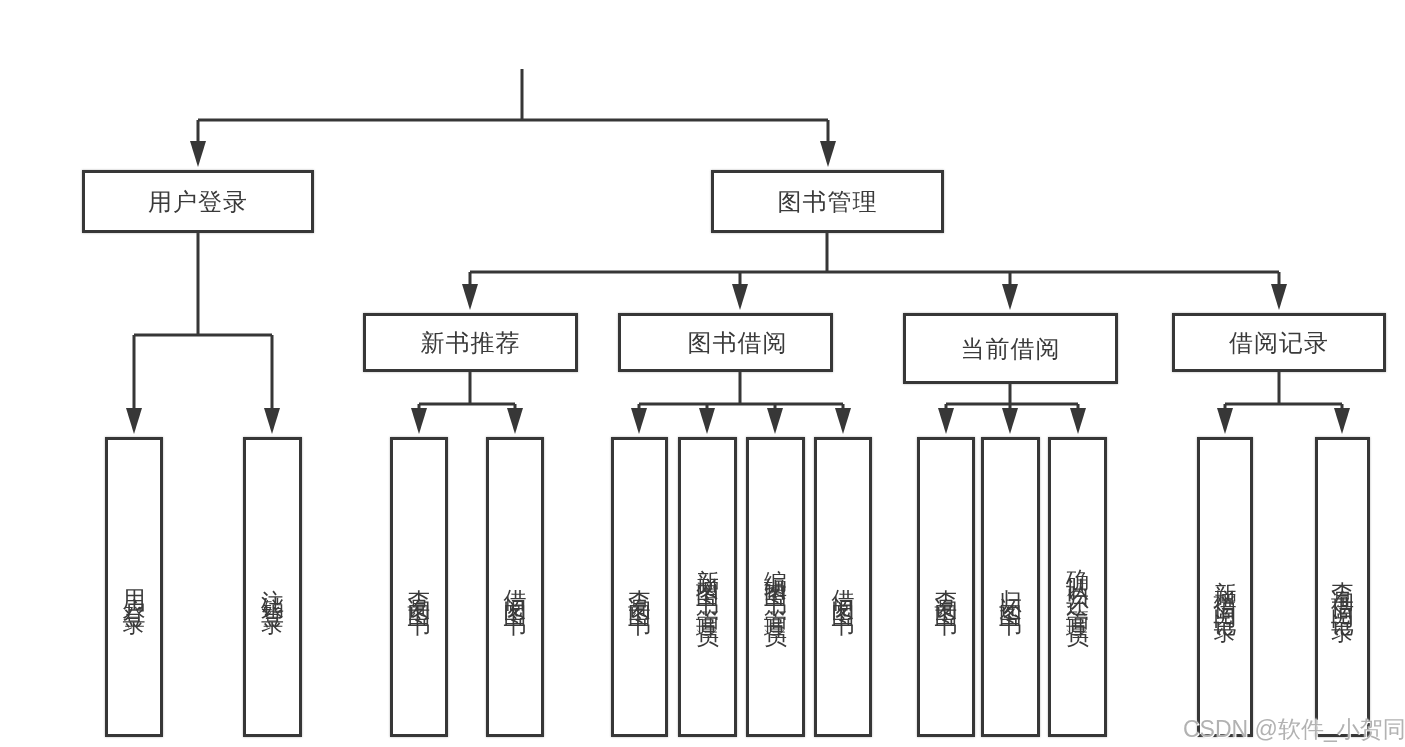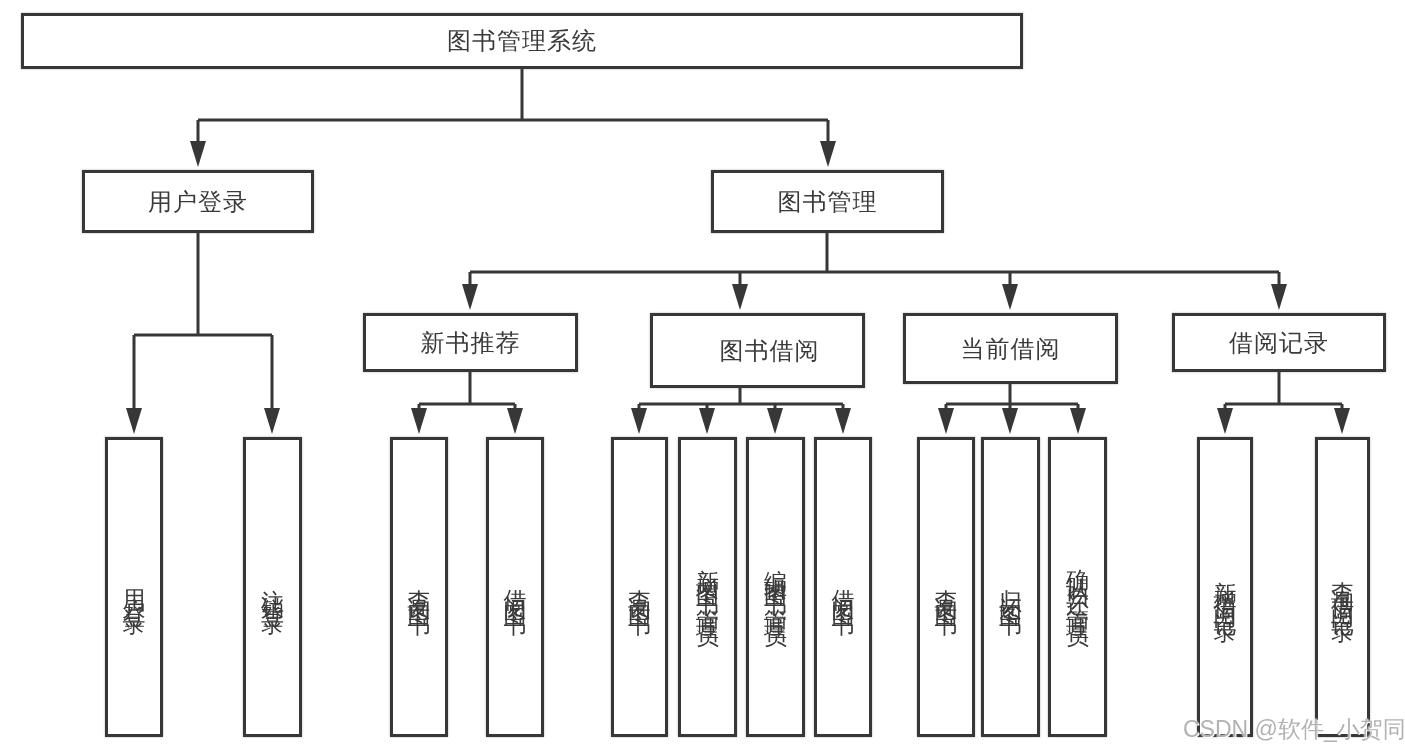--- a/index.html
+++ b/index.html
@@ -115,27 +115,26 @@
       <polygon points="1070,408 1086,408 1078,434"></polygon>
     </g>
 
     <g>
       <path d="M1279 372 V404 M1225 404 H1342 M1225 404 V410 M1342 404 V410"></path>
       <polygon points="1217,408 1233,408 1225,434"></polygon>
       <polygon points="1334,408 1350,408 1342,434"></polygon>
     </g>
   </svg>
 
-  <div class="node" style="left:21px; top:13px; width:1002px; height:56px;">图书管理系统</div>
 
   <div class="node" style="left:82px; top:170px; width:232px; height:63px;">用户登录</div>
   <div class="node" style="left:363px; top:313px; width:215px; height:59px;">新书推荐</div>
 
   <div class="node" style="left:711px; top:170px; width:233px; height:63px;">图书管理</div>
-  <div class="node" style="left:650px; top:313px; width:215px; height:75px;padding-left:24px;">图书借阅</div>
+  <div class="node" style="left:618px; top:313px; width:215px; height:59px;padding-left:24px;">图书借阅</div>
   <div class="node" style="left:903px; top:313px; width:215px; height:71px;">当前借阅</div>
   <div class="node" style="left:1172px; top:313px; width:214px; height:59px;">借阅记录</div>
 
   <div class="leaf" style="left:105px; top:437px; width:58px; height:300px;">用户登录</div>
   <div class="leaf" style="left:243px; top:437px; width:59px; height:300px;">注销登录</div>
 
   <div class="leaf" style="left:390px; top:437px; width:58px; height:300px;">查询图书</div>
   <div class="leaf" style="left:486px; top:437px; width:58px; height:300px;">借阅图书</div>
 
   <div class="leaf" style="left:611px; top:437px; width:57px; height:300px;">查询图书</div>

